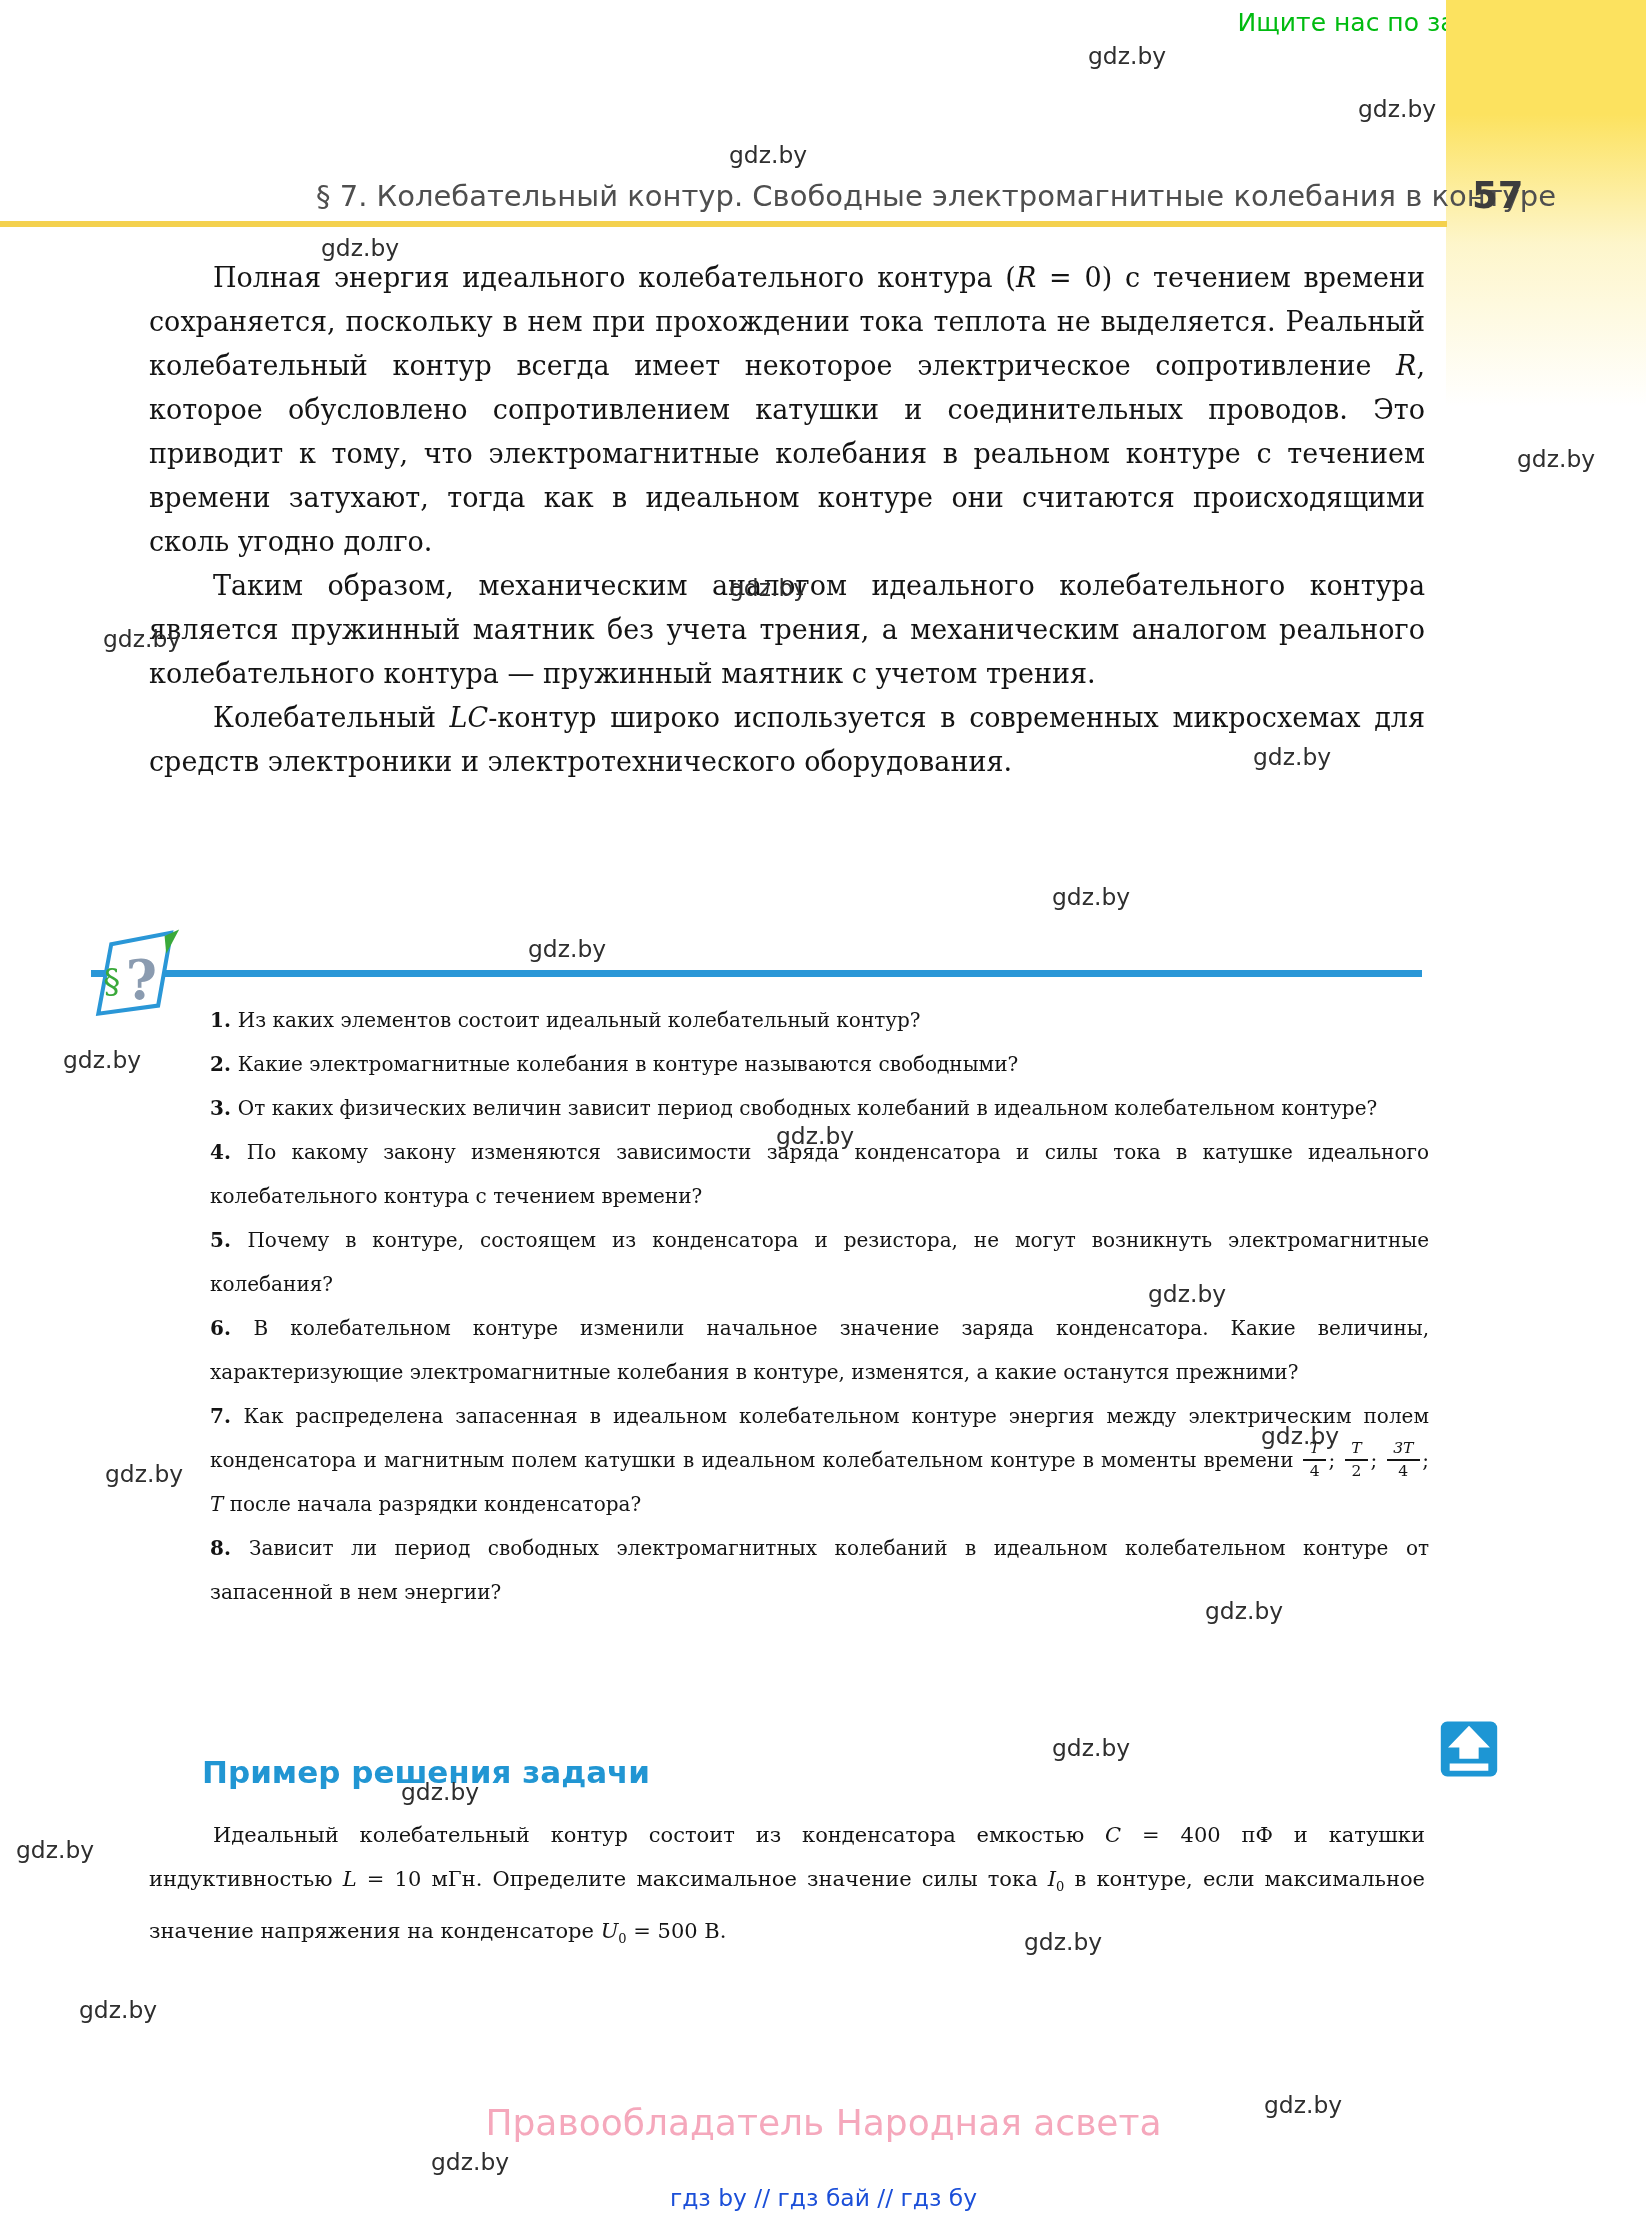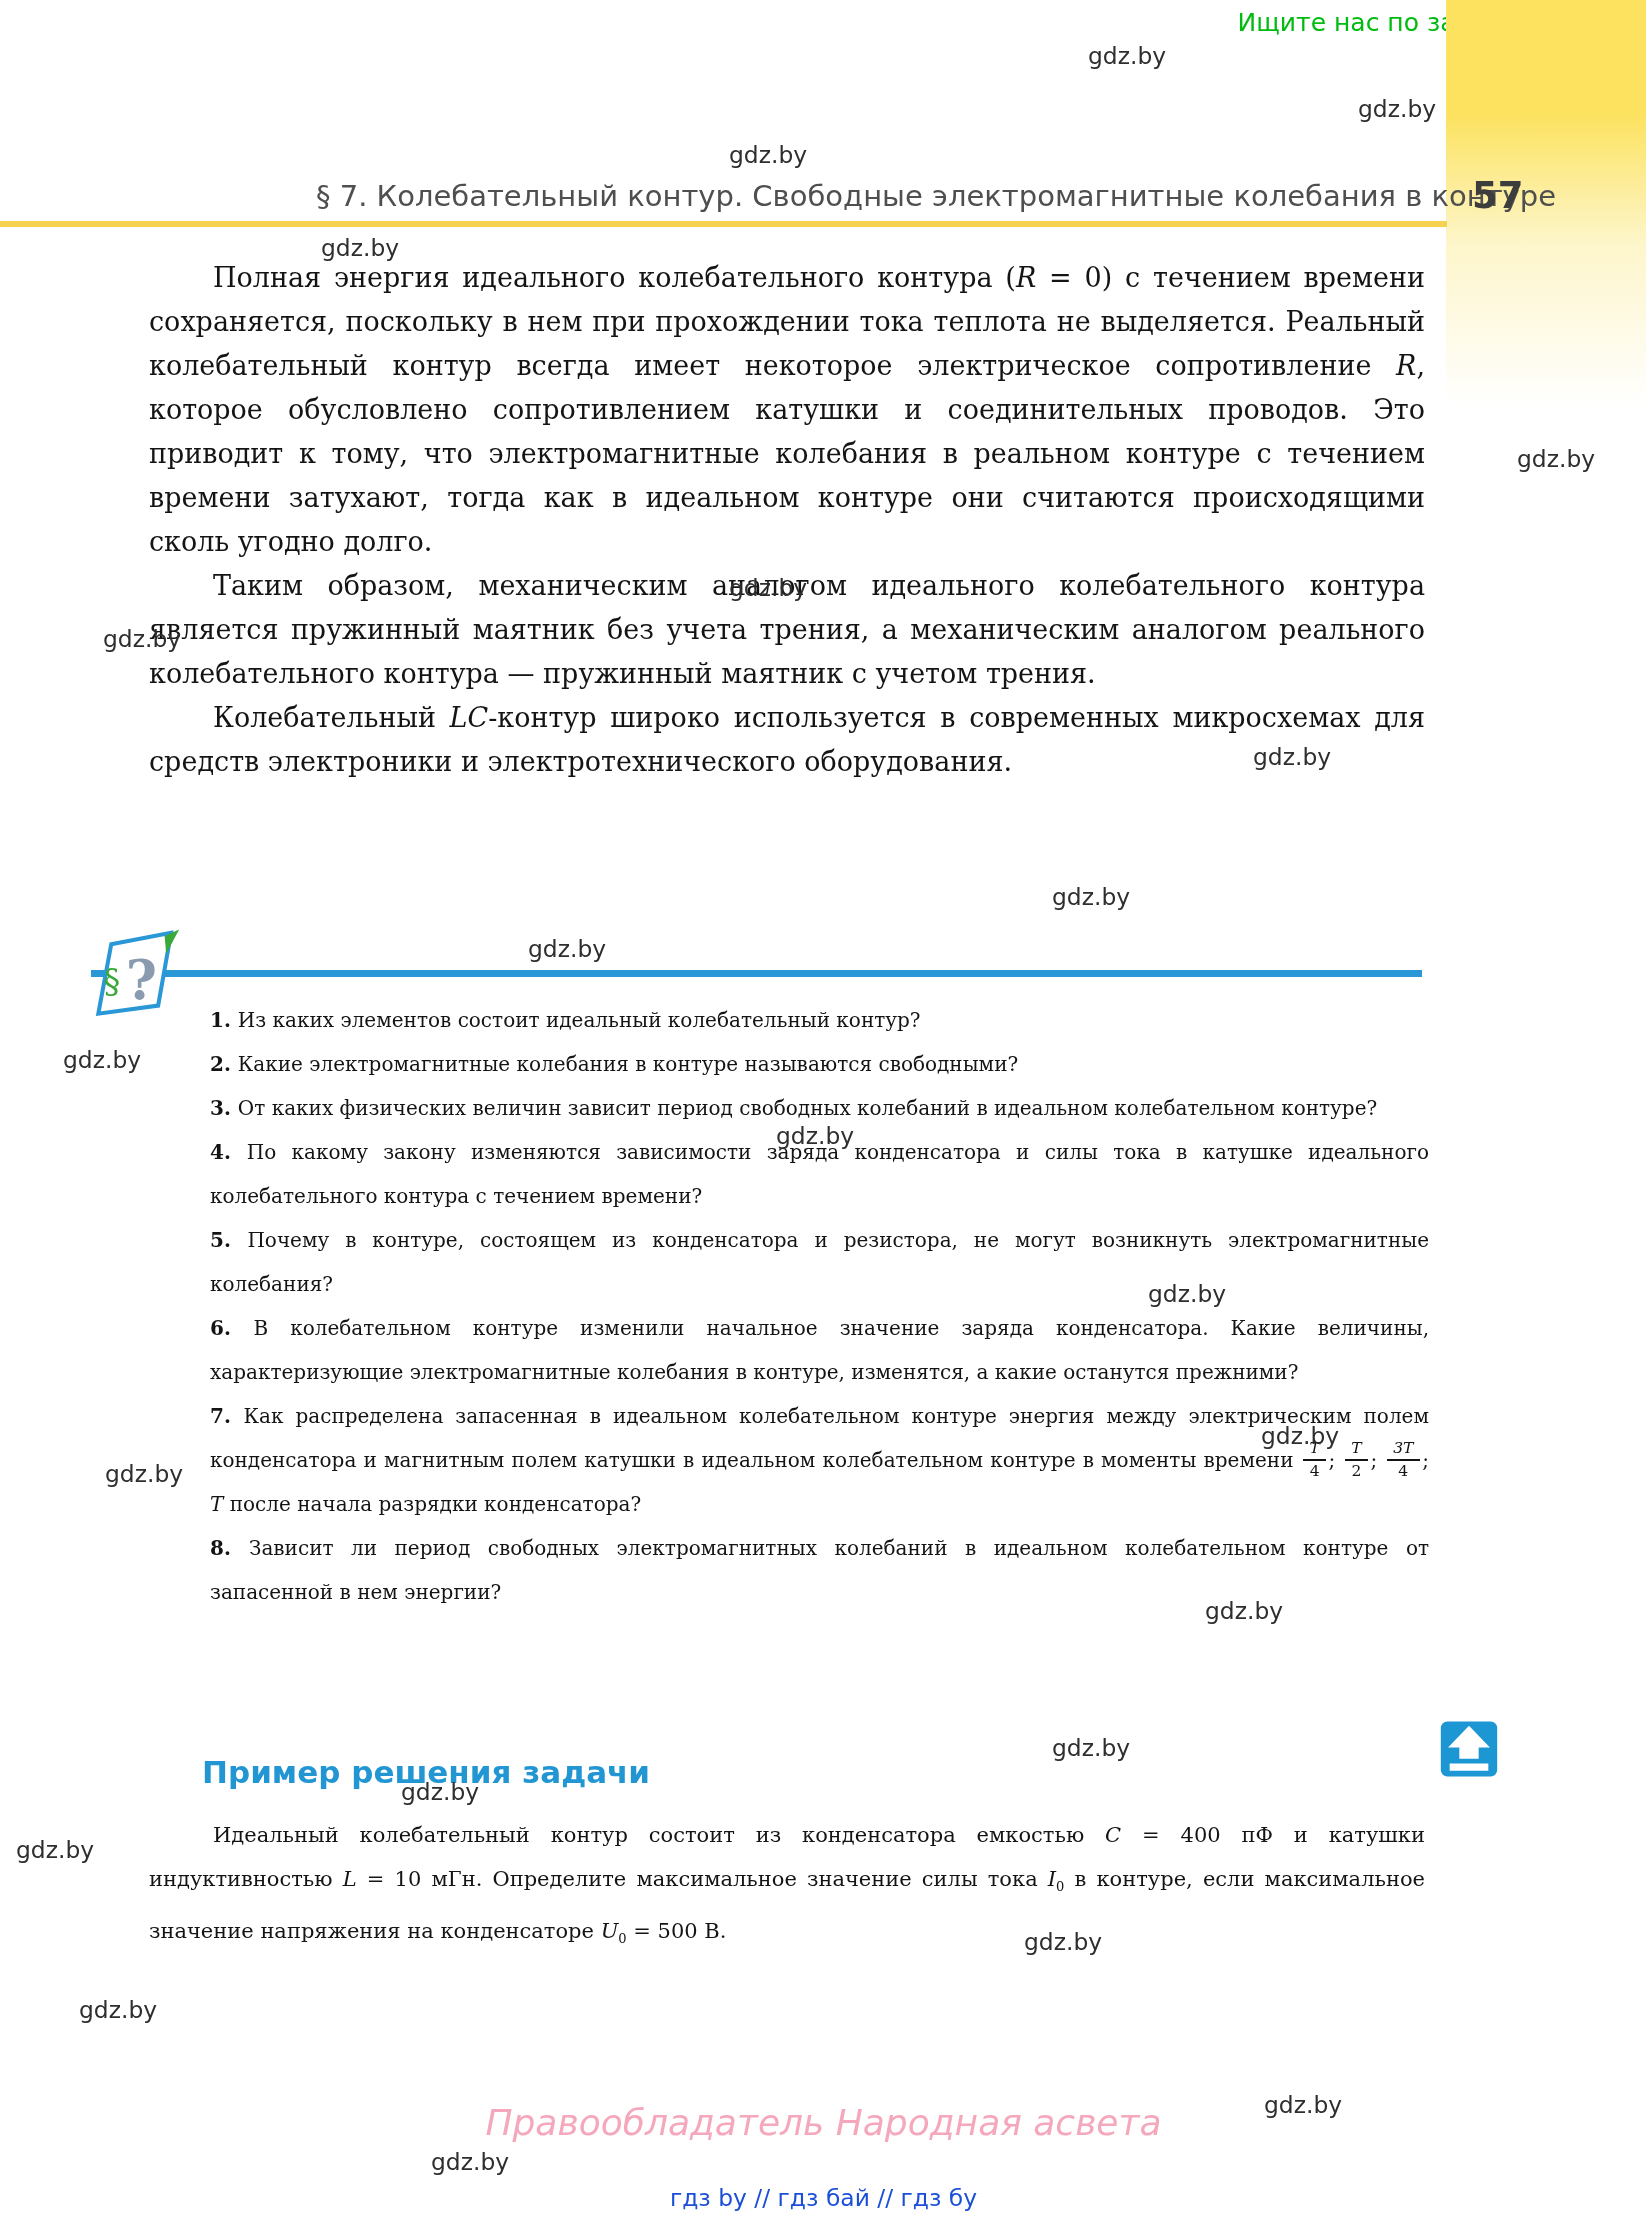--- a/index.html
+++ b/index.html
@@ -57,21 +57,21 @@
     position:absolute; left:202px; top:1754px;
     font-family:"DejaVu Sans", sans-serif; font-weight:bold; font-size:31px; color:#2196d3;
   }
   .example-text {
     position:absolute; left:135px; top:1813px; width:1290px;
     font-size:21px; line-height:44px; text-align:justify;
   }
   .up-icon { position:absolute; left:1439px; top:1720px; }
   .copyright {
     position:absolute; top:2102px; left:0; width:100%; text-align:center;
-    font-family:"DejaVu Sans", sans-serif; font-size:36px; color:#f5a8bc;font-style:italic;
+    font-family:"DejaVu Sans", sans-serif; font-size:36px; color:#f5a8bc;
   }
   .footer-links {
     position:absolute; top:2184px; left:0; width:100%; text-align:center;
     font-family:"DejaVu Sans", sans-serif; font-size:23.4px; color:#1b4fd8;
   }
   .footer-links a { color:#1b4fd8; text-decoration:none; }
   .link-sep { color:#1b4fd8; }
 </style>
 </head>
 <body>

